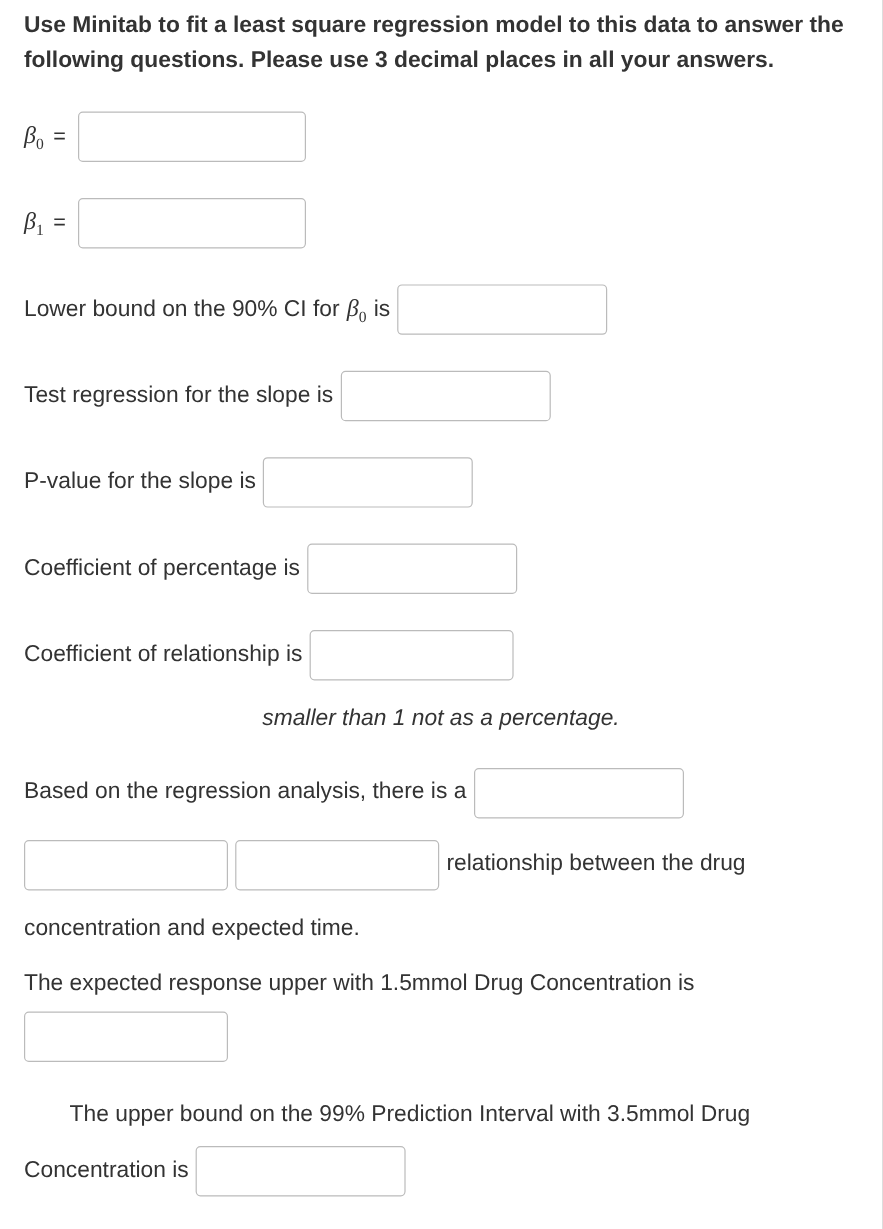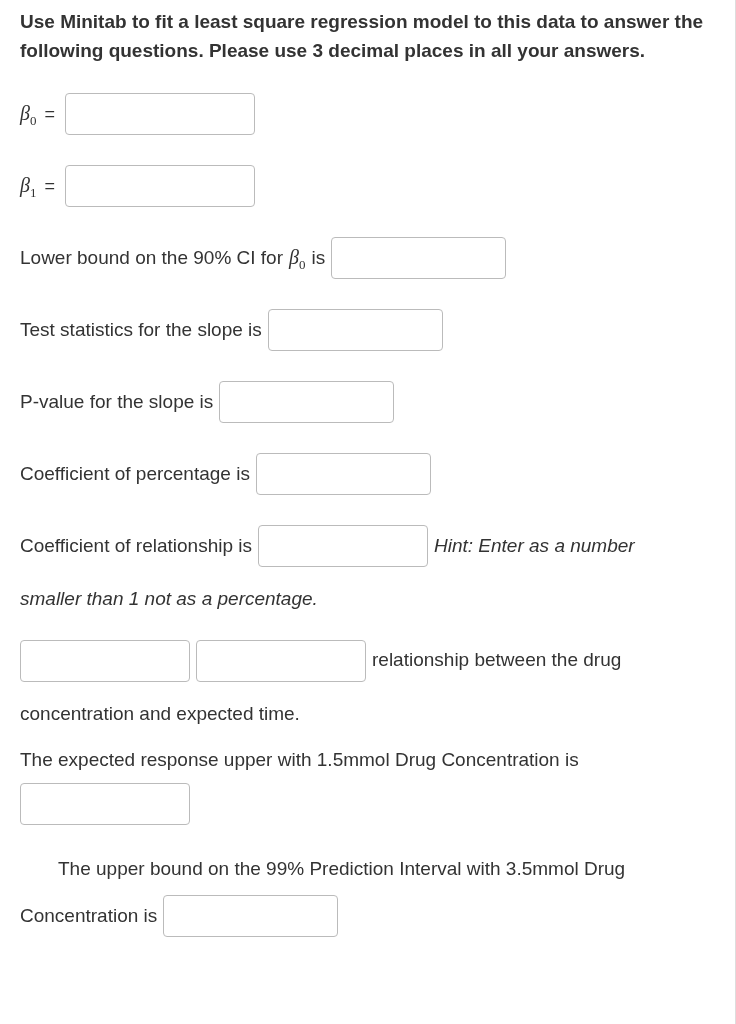--- a/index.html
+++ b/index.html
@@ -22,21 +22,21 @@
       font-weight: bold;
     }
     .row {
       display: flex;
       align-items: center;
       flex-wrap: wrap;
       margin-bottom: 30px;
       gap: 6px;
     }
     .row.tight { margin-bottom: 18px; }
-    .row.after-hint { margin-bottom: 26px; }
+    .row.after-hint { margin-bottom: 26px; justify-content: center; }
     .math {
       font-family: 'Times New Roman', serif;
       font-style: italic;
       font-size: 20px;
     }
     .math .sub {
       font-size: 13px;
       vertical-align: sub;
       font-style: normal;
     }
@@ -78,43 +78,46 @@
   </div>
 
   <div class="row">
     <span>Lower bound on the 90% CI for </span>
     <span class="math"><span>β</span><span class="sub">0</span></span>
     <span> is</span>
     <input class="blank w-md" type="text" style="">
   </div>
 
   <div class="row">
-    <span>Test statistics for the slope is</span>
+    <span>Test regression for the slope is</span>
     <input class="blank w-md" type="text" style="">
   </div>
 
   <div class="row">
     <span>P-value for the slope is</span>
     <input class="blank w-md" type="text" style="">
   </div>
 
   <div class="row">
     <span>Coefficient of percentage is</span>
     <input class="blank w-md" type="text" style="">
   </div>
 
   <div class="row tight">
     <span>Coefficient of relationship is</span>
     <input class="blank w-ms" type="text" style="">
-    <span class="hint">Hint: Enter as a number</span>
   </div>
   <div class="row after-hint">
     <span class="hint">smaller than 1 not as a percentage.</span>
   </div>
 
+  <div class="row tight">
+    <span>Based on the regression analysis, there is a</span>
+    <input class="blank w-md" type="text" style="">
+  </div>
   <div class="row tight">
     <input class="blank w-sm" type="text" style="">
     <input class="blank w-sm" type="text" style="">
     <span>relationship between the drug</span>
   </div>
   <div class="row tight">
     <span>concentration and expected time.</span>
   </div>
 
   <div class="row tight" style="margin-bottom:8px;">

